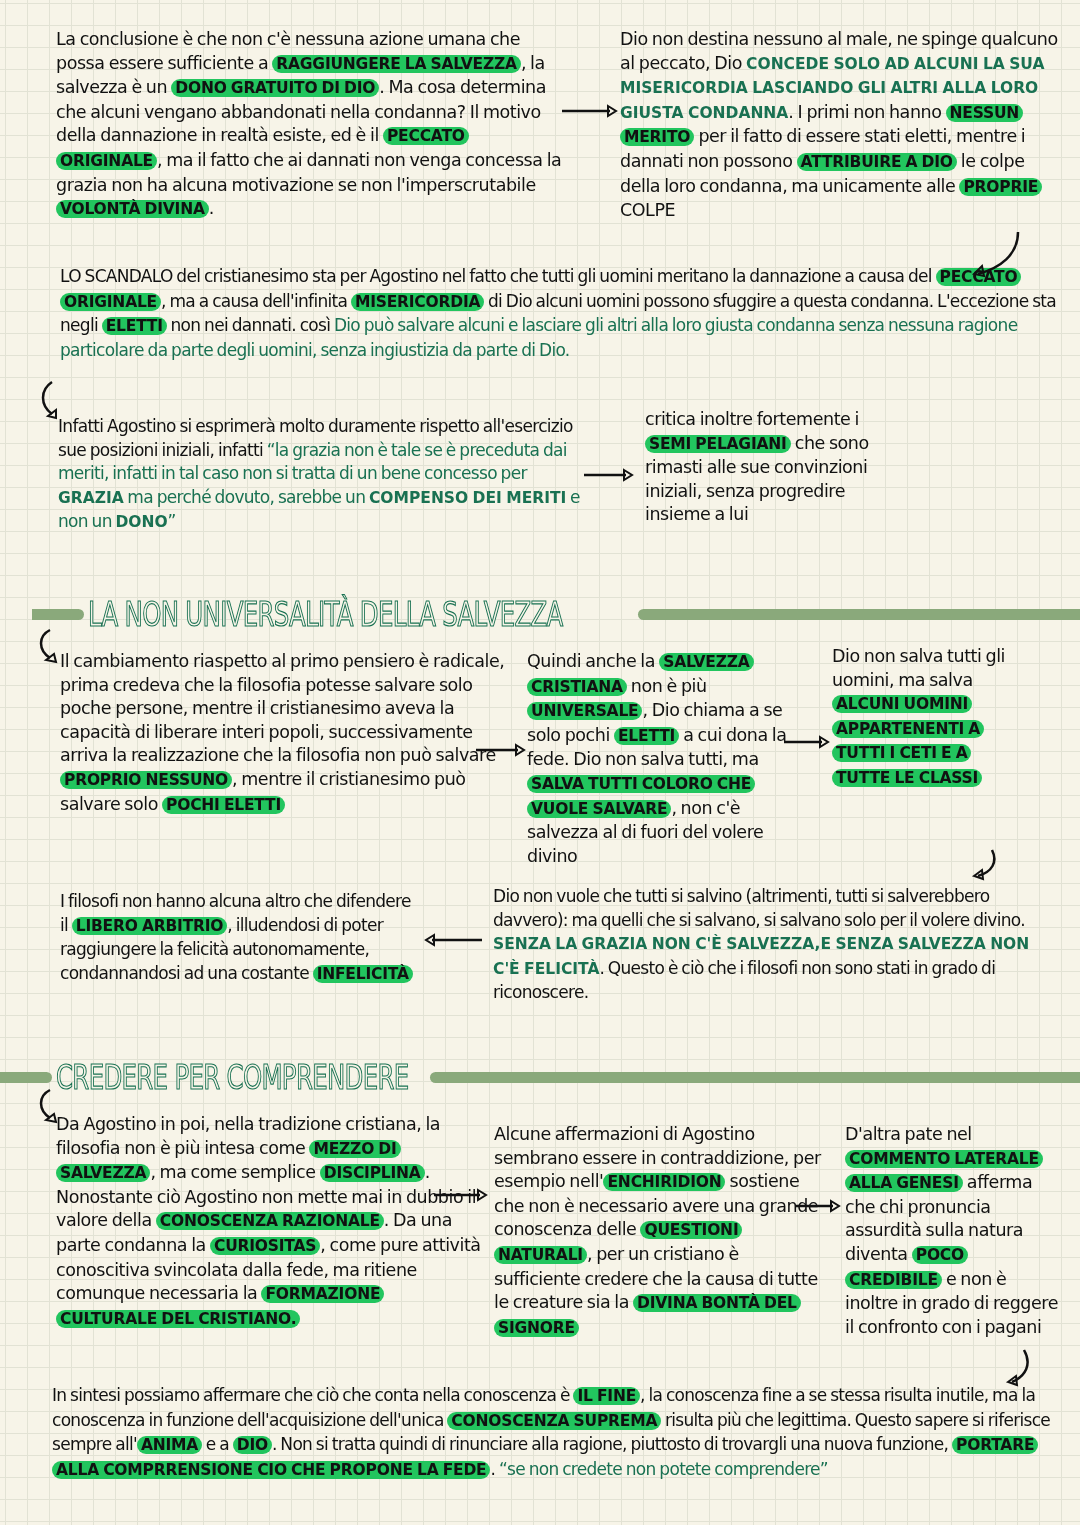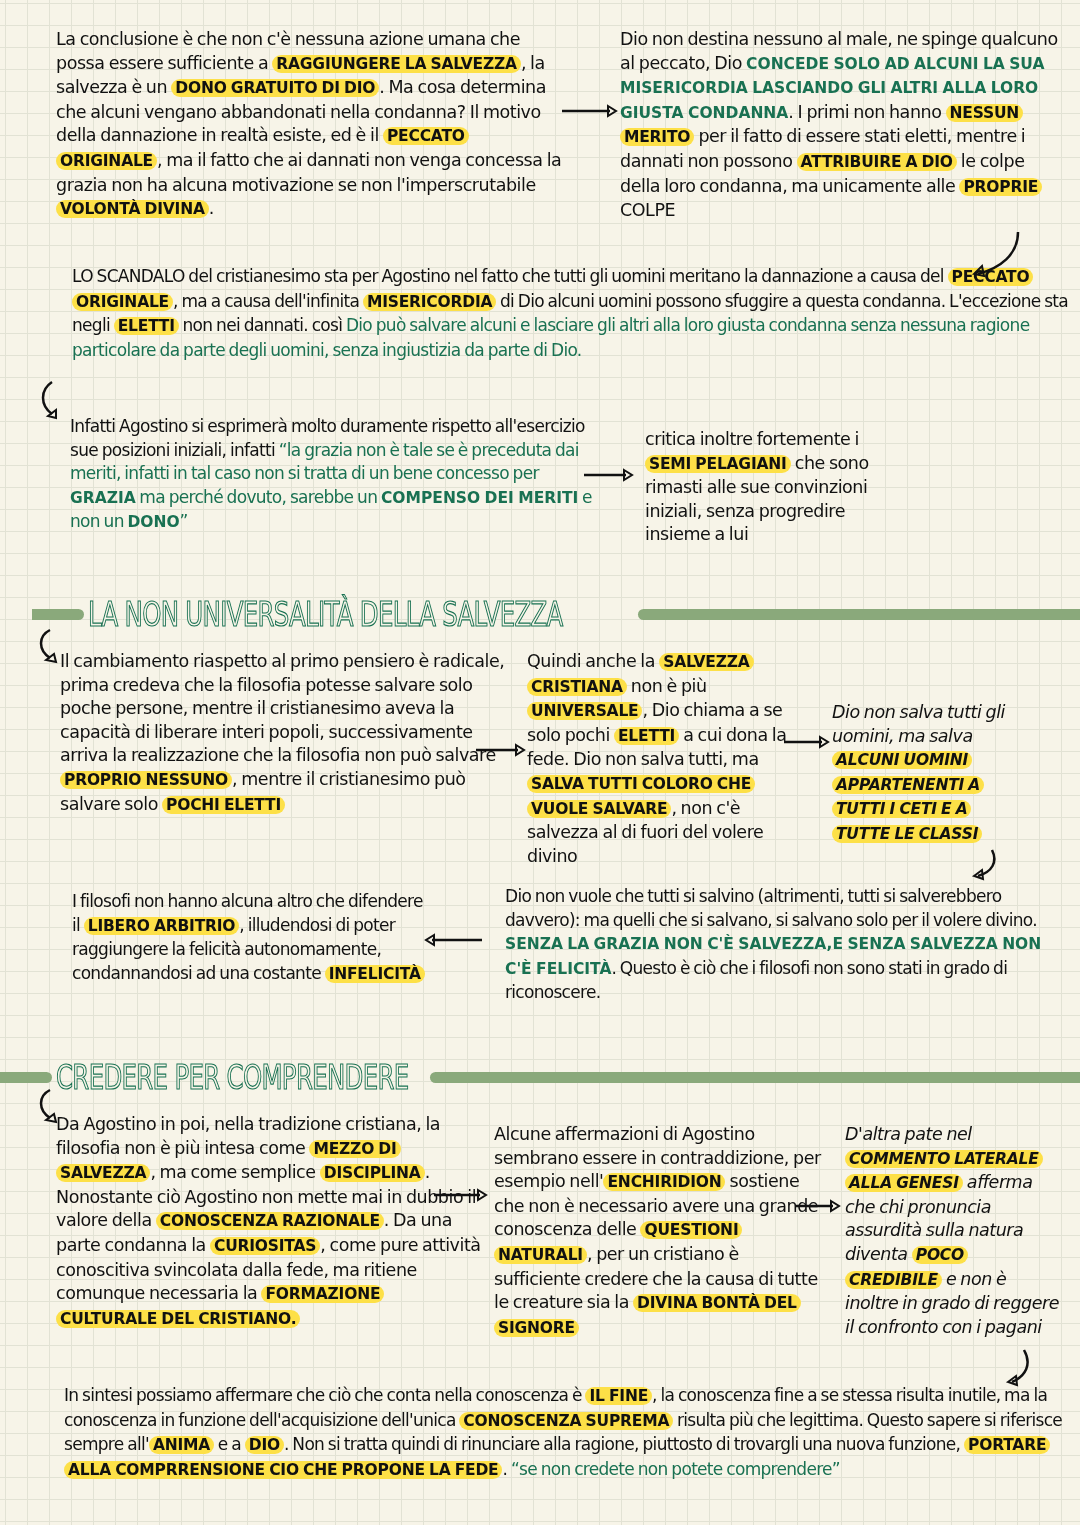--- a/index.html
+++ b/index.html
@@ -14,24 +14,24 @@
     font-family: "DejaVu Sans", sans-serif;
     color: #111;
   }
   .blk {
     position: absolute;
     font-size: 17.5px;
     line-height: 23.6px;
     letter-spacing: -0.45px;
     word-spacing: -1px;
   }
-  .blk.small { font-size: 17px; letter-spacing: -0.7px; margin-left: 12px; }
+  .blk.small { font-size: 17px; letter-spacing: -0.7px; }
   .hl {
     font-weight: bold; text-transform: uppercase;
-    background: #fde047; border-radius: 10px;
+    background: #22c55e; border-radius: 10px;
     padding: 0 4px; font-size: 15.5px; letter-spacing: -0.2px;
     box-decoration-break: clone; -webkit-box-decoration-break: clone;
   }
   .gr { color: #197152; }
   .gru { color: #197152; text-transform: uppercase; font-weight: bold; font-size: 15.5px; letter-spacing: 0; }
   .heading {
     position: absolute; display: flex; align-items: center;
   }
   .heading .bar-left { width: 52px; height: 11px; background: #8aa97b; border-radius: 0 6px 6px 0; }
   .heading .bar-right { height: 11px; background: #8aa97b; border-radius: 6px 0 0 6px; flex: 1; }
@@ -45,43 +45,43 @@
   }
   svg.arrow { position: absolute; overflow: visible; }
 </style>
 </head>
 <body>
 
 <div class="blk" style="left:56px; top:28px; width:515px;"><span>La conclusione è che non c'è nessuna azione umana che possa essere sufficiente a </span><span class="hl">RAGGIUNGERE LA SALVEZZA</span><span>, la salvezza è un </span><span class="hl">DONO GRATUITO DI DIO</span><span>. Ma cosa determina che alcuni vengano abbandonati nella condanna? Il motivo della dannazione in realtà esiste, ed è il </span><span class="hl">PECCATO ORIGINALE</span><span>, ma il fatto che ai dannati non venga concessa la grazia non ha alcuna motivazione se non l'imperscrutabile </span><span class="hl">VOLONTÀ DIVINA</span><span>.</span></div>
 <div class="blk" style="left:620px; top:28px; width:440px;"><span>Dio non destina nessuno al male, ne spinge qualcuno al peccato, Dio </span><span class="gru">CONCEDE SOLO AD ALCUNI LA SUA MISERICORDIA LASCIANDO GLI ALTRI ALLA LORO GIUSTA CONDANNA</span><span>. I primi non hanno </span><span class="hl">NESSUN MERITO</span><span> per il fatto di essere stati eletti, mentre i dannati non possono </span><span class="hl">ATTRIBUIRE A DIO</span><span> le colpe della loro condanna, ma unicamente alle </span><span class="hl">PROPRIE</span><span> COLPE</span></div>
 <div class="blk small" style="left:60px; top:265px; width:1000px;"><span>LO SCANDALO del cristianesimo sta per Agostino nel fatto che tutti gli uomini meritano la dannazione a causa del </span><span class="hl">PECCATO ORIGINALE</span><span>, ma a causa dell'infinita </span><span class="hl">MISERICORDIA</span><span> di Dio alcuni uomini possono sfuggire a questa condanna. L'eccezione sta negli </span><span class="hl">ELETTI</span><span> non nei dannati. così </span><span class="gr">Dio può salvare alcuni e lasciare gli altri alla loro giusta condanna senza nessuna ragione particolare da parte degli uomini, senza ingiustizia da parte di Dio.</span></div>
 <div class="blk small" style="left:58px; top:415px; width:525px;"><span>Infatti Agostino si esprimerà molto duramente rispetto all'esercizio sue posizioni iniziali, infatti </span><span class="gr">“la grazia non è tale se è preceduta dai meriti, infatti in tal caso non si tratta di un bene concesso per </span><span class="gru">GRAZIA</span><span class="gr"> ma perché dovuto, sarebbe un </span><span class="gru">COMPENSO DEI MERITI</span><span class="gr"> e non un </span><span class="gru">DONO</span><span class="gr">”</span></div>
-<div class="blk" style="left:645px; top:408px; width:250px;margin-top:20px;"><span>critica inoltre fortemente i </span><span class="hl">SEMI PELAGIANI</span><span> che sono rimasti alle sue convinzioni iniziali, senza progredire insieme a lui</span></div>
+<div class="blk" style="left:645px; top:408px; width:250px;"><span>critica inoltre fortemente i </span><span class="hl">SEMI PELAGIANI</span><span> che sono rimasti alle sue convinzioni iniziali, senza progredire insieme a lui</span></div>
 
 <div class="heading" style="left:0; top:592px; width:1080px; height:44px;padding-left:32px;">
   <div class="bar-left"></div>
   <div class="title" style="margin-left:4px; width:540px;">LA NON UNIVERSALITÀ DELLA SALVEZZA</div>
   <div class="bar-right" style="margin-left:10px;"></div>
 </div>
 
 <div class="blk" style="left:60px; top:650px; width:445px;"><span>Il cambiamento riaspetto al primo pensiero è radicale, prima credeva che la filosofia potesse salvare solo poche persone, mentre il cristianesimo aveva la capacità di liberare interi popoli, successivamente arriva la realizzazione che la filosofia non può salvare </span><span class="hl">PROPRIO NESSUNO</span><span>, mentre il cristianesimo può salvare solo </span><span class="hl">POCHI ELETTI</span></div>
 <div class="blk" style="left:527px; top:650px; width:265px;"><span>Quindi anche la </span><span class="hl">SALVEZZA CRISTIANA</span><span> non è più </span><span class="hl">UNIVERSALE</span><span>, Dio chiama a se solo pochi </span><span class="hl">ELETTI</span><span> a cui dona la fede. Dio non salva tutti, ma </span><span class="hl">SALVA TUTTI COLORO CHE VUOLE SALVARE</span><span>, non c'è salvezza al di fuori del volere divino</span></div>
-<div class="blk" style="left:832px; top:701px; width:175px;font-style:italic;"><span>Dio non salva tutti gli uomini, ma salva </span><span class="hl">ALCUNI UOMINI APPARTENENTI A TUTTI I CETI E A TUTTE LE CLASSI</span></div>
+<div class="blk" style="left:832px; top:645px; width:175px;"><span>Dio non salva tutti gli uomini, ma salva </span><span class="hl">ALCUNI UOMINI APPARTENENTI A TUTTI I CETI E A TUTTE LE CLASSI</span></div>
 <div class="blk small" style="left:60px; top:890px; width:360px;"><span>I filosofi non hanno alcuna altro che difendere il </span><span class="hl">LIBERO ARBITRIO</span><span>, illudendosi di poter raggiungere la felicità autonomamente, condannandosi ad una costante </span><span class="hl">INFELICITÀ</span></div>
 <div class="blk small" style="left:493px; top:885px; width:540px;"><span>Dio non vuole che tutti si salvino (altrimenti, tutti si salverebbero davvero): ma quelli che si salvano, si salvano solo per il volere divino. </span><span class="gru">SENZA LA GRAZIA NON C'È SALVEZZA,E SENZA SALVEZZA NON C'È FELICITÀ</span><span>. Questo è ciò che i filosofi non sono stati in grado di riconoscere.</span></div>
 
 <div class="heading" style="left:0; top:1055px; width:1080px; height:44px;justify-content:flex-end;">
   <div class="bar-left"></div>
   <div class="title" style="margin-left:4px; width:368px;">CREDERE PER COMPRENDERE</div>
   <div class="bar-right" style="margin-left:6px;"></div>
 </div>
 
 <div class="blk" style="left:56px; top:1113px; width:425px;"><span>Da Agostino in poi, nella tradizione cristiana, la filosofia non è più intesa come </span><span class="hl">MEZZO DI SALVEZZA</span><span>, ma come semplice </span><span class="hl">DISCIPLINA</span><span>. Nonostante ciò Agostino non mette mai in dubbio il valore della </span><span class="hl">CONOSCENZA RAZIONALE</span><span>. Da una parte condanna la </span><span class="hl">CURIOSITAS</span><span>, come pure attività conoscitiva svincolata dalla fede, ma ritiene comunque necessaria la </span><span class="hl">FORMAZIONE CULTURALE DEL CRISTIANO.</span></div>
 <div class="blk" style="left:494px; top:1123px; width:330px;"><span>Alcune affermazioni di Agostino sembrano essere in contraddizione, per esempio nell'</span><span class="hl">ENCHIRIDION</span><span> sostiene che non è necessario avere una grande conoscenza delle </span><span class="hl">QUESTIONI NATURALI</span><span>, per un cristiano è sufficiente credere che la causa di tutte le creature sia la </span><span class="hl">DIVINA BONTÀ DEL SIGNORE</span></div>
-<div class="blk" style="left:845px; top:1123px; width:215px;font-style:italic;"><span>D'altra pate nel </span><span class="hl">COMMENTO LATERALE ALLA GENESI</span><span> afferma che chi pronuncia assurdità sulla natura diventa </span><span class="hl">POCO CREDIBILE</span><span> e non è inoltre in grado di reggere il confronto con i pagani</span></div>
+<div class="blk" style="left:845px; top:1123px; width:215px;"><span>D'altra pate nel </span><span class="hl">COMMENTO LATERALE ALLA GENESI</span><span> afferma che chi pronuncia assurdità sulla natura diventa </span><span class="hl">POCO CREDIBILE</span><span> e non è inoltre in grado di reggere il confronto con i pagani</span></div>
 <div class="blk small" style="left:52px; top:1384px; width:1000px;"><span>In sintesi possiamo affermare che ciò che conta nella conoscenza è </span><span class="hl">IL FINE</span><span>, la conoscenza fine a se stessa risulta inutile, ma la conoscenza in funzione dell'acquisizione dell'unica </span><span class="hl">CONOSCENZA SUPREMA</span><span> risulta più che legittima. Questo sapere si riferisce sempre all'</span><span class="hl">ANIMA</span><span> e a </span><span class="hl">DIO</span><span>. Non si tratta quindi di rinunciare alla ragione, piuttosto di trovargli una nuova funzione, </span><span class="hl">PORTARE ALLA COMPRRENSIONE CIO CHE PROPONE LA FEDE</span><span>. </span><span class="gr">“se non credete non potete comprendere”</span></div>
 
 <svg class="arrow" style="left:562px; top:104px;" width="56" height="14">
     <line x1="0" y1="7" x2="48" y2="7" stroke="#111" stroke-width="2.5"></line>
     <path d="M46 2 L54 7 L46 12 Z" fill="none" stroke="#111" stroke-width="2"></path>
   </svg>
 <svg class="arrow" style="left:970px; top:230px;" width="55" height="50">
     <path d="M48 2 C48 25 30 38 8 44" fill="none" stroke="#111" stroke-width="2.5"></path>
     <path d="M4 44 L12 36 L14 46 Z" fill="none" stroke="#111" stroke-width="2"></path>
   </svg>

